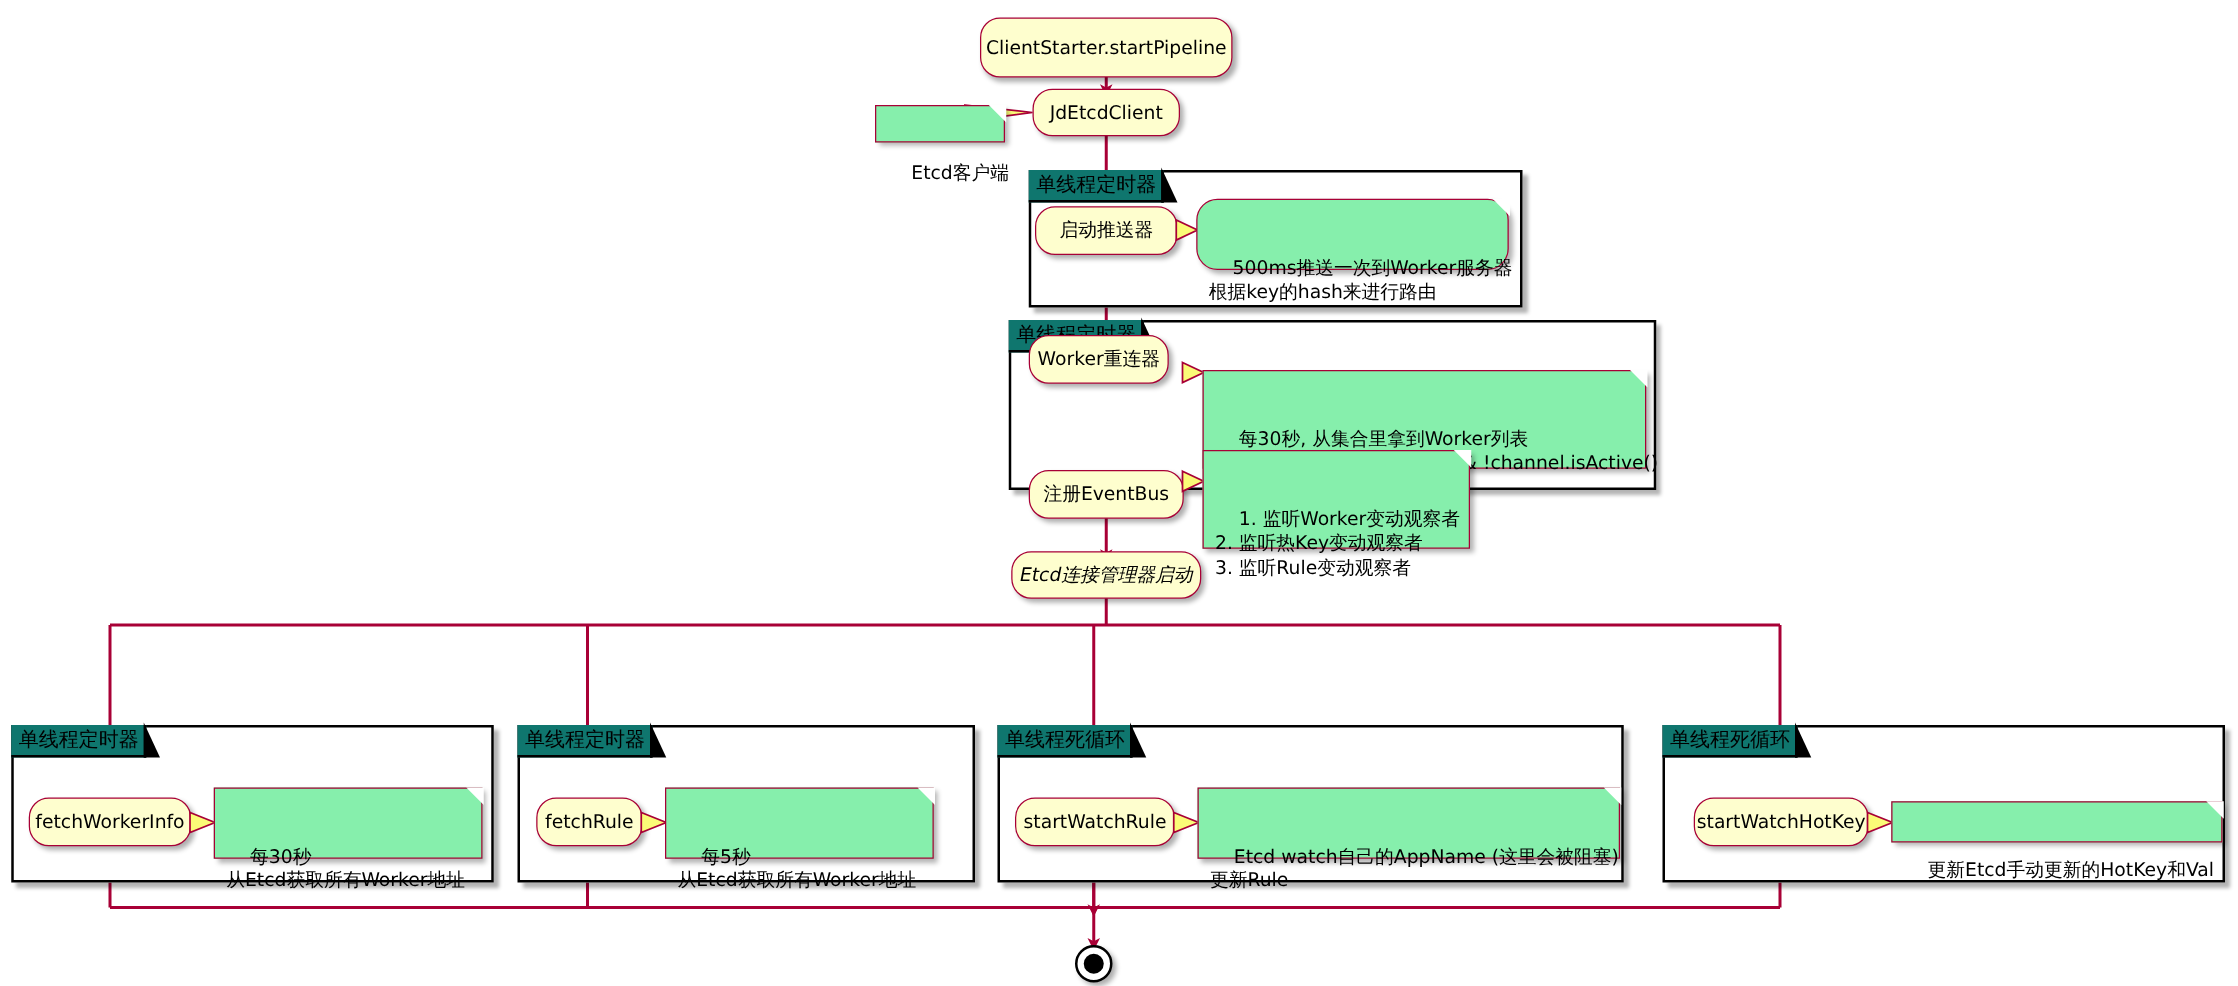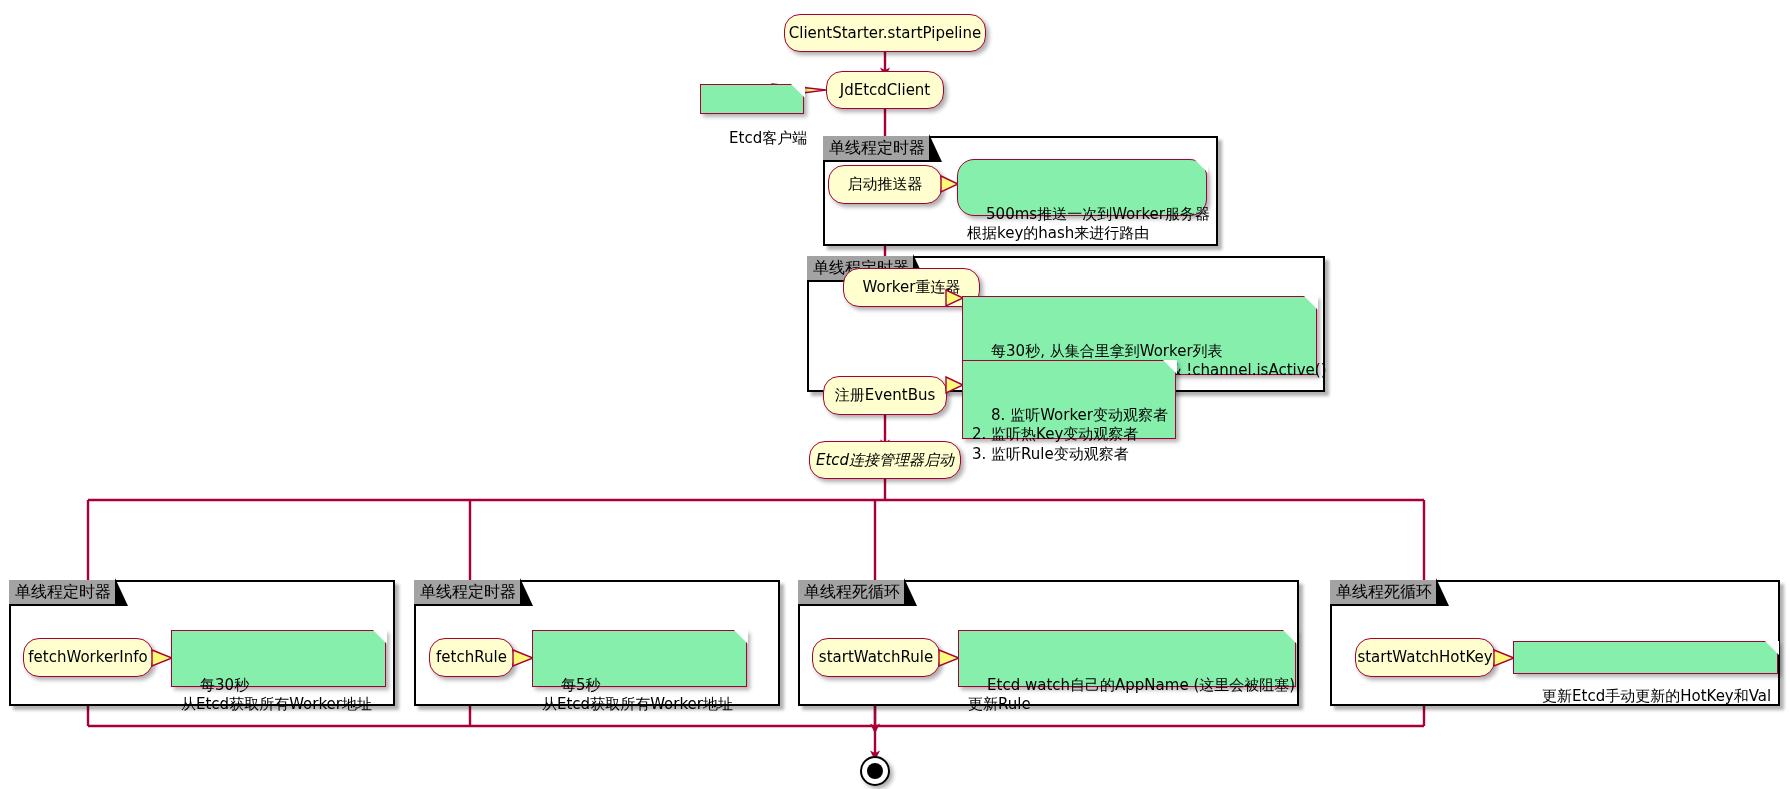--- a/index.html
+++ b/index.html
@@ -56,21 +56,21 @@
     z-index: 1;
   }
   .partition-tab {
     position: absolute;
     left: 0;
     top: 0;
     height: 26px;
     box-sizing: border-box;
     border-right: 2.4px solid #000000;
     border-bottom: 2.4px solid #000000;
-    background: #a3a3a3;
+    background: #0f766e;
     color: #000000;
     font-size: 16px;
     display: flex;
     align-items: center;
     padding: 0 4px 0 6px;
     white-space: nowrap;
     z-index: 2;
     transform: skewX(0deg);
   }
   .partition-tab::after {
@@ -199,33 +199,33 @@
   <div class="partition" style="left:798px; top:580px; width:501px; height:126px;"></div>
   <div class="partition-tab" style="left:798px; top:580px;">
     <span class="tab-inner">单线程死循环</span>
   </div>
 
   <div class="partition" style="left:1330px; top:580px; width:450px; height:126px;"></div>
   <div class="partition-tab" style="left:1330px; top:580px;">
     <span class="tab-inner">单线程死循环</span>
   </div>
 
-  <div class="activity" style="left:784px; top:14px; width:202px; height:38px;">
+  <div class="activity" style="left:784px; top:14px; width:202px; height:48px;">
     <span>ClientStarter.startPipeline</span>
   </div>
 
   <div class="activity" style="left:826px; top:71px; width:118px; height:38px;">
     <span>JdEtcdClient</span>
   </div>
 
   <div class="activity" style="left:828px; top:165px; width:114px; height:39px;">
     <span>启动推送器</span>
   </div>
 
-  <div class="activity" style="left:823px; top:268px; width:137px; height:39px;margin-left:20px;">
+  <div class="activity" style="left:823px; top:268px; width:112px; height:39px;">
     <span>Worker重连器</span>
   </div>
 
   <div class="activity" style="left:823px; top:376px; width:124px; height:39px;">
     <span>注册EventBus</span>
   </div>
 
   <div class="activity" style="left:809px; top:441px; width:152px; height:38px;font-style:italic;">
     <span>Etcd连接管理器启动</span>
   </div>
@@ -271,21 +271,21 @@
 
   <div class="note" style="left:962px; top:296px; width:355px; height:79px;">
     <span class="fold"></span>
     <span>每30秒, 从集合里拿到Worker列表
 如果发现channel == null &amp;&amp; !channel.isActive()
 就会重新连接</span>
   </div>
 
   <div class="note" style="left:962px; top:360px; width:214px; height:79px;">
     <span class="fold"></span>
-    <span>8. 监听Worker变动观察者
+    <span>1. 监听Worker变动观察者
 2. 监听热Key变动观察者
 3. 监听Rule变动观察者</span>
   </div>
 
   <div class="note" style="left:171px; top:630px; width:215px; height:57px;">
     <span class="fold"></span>
     <span>每30秒
 从Etcd获取所有Worker地址</span>
   </div>
 

